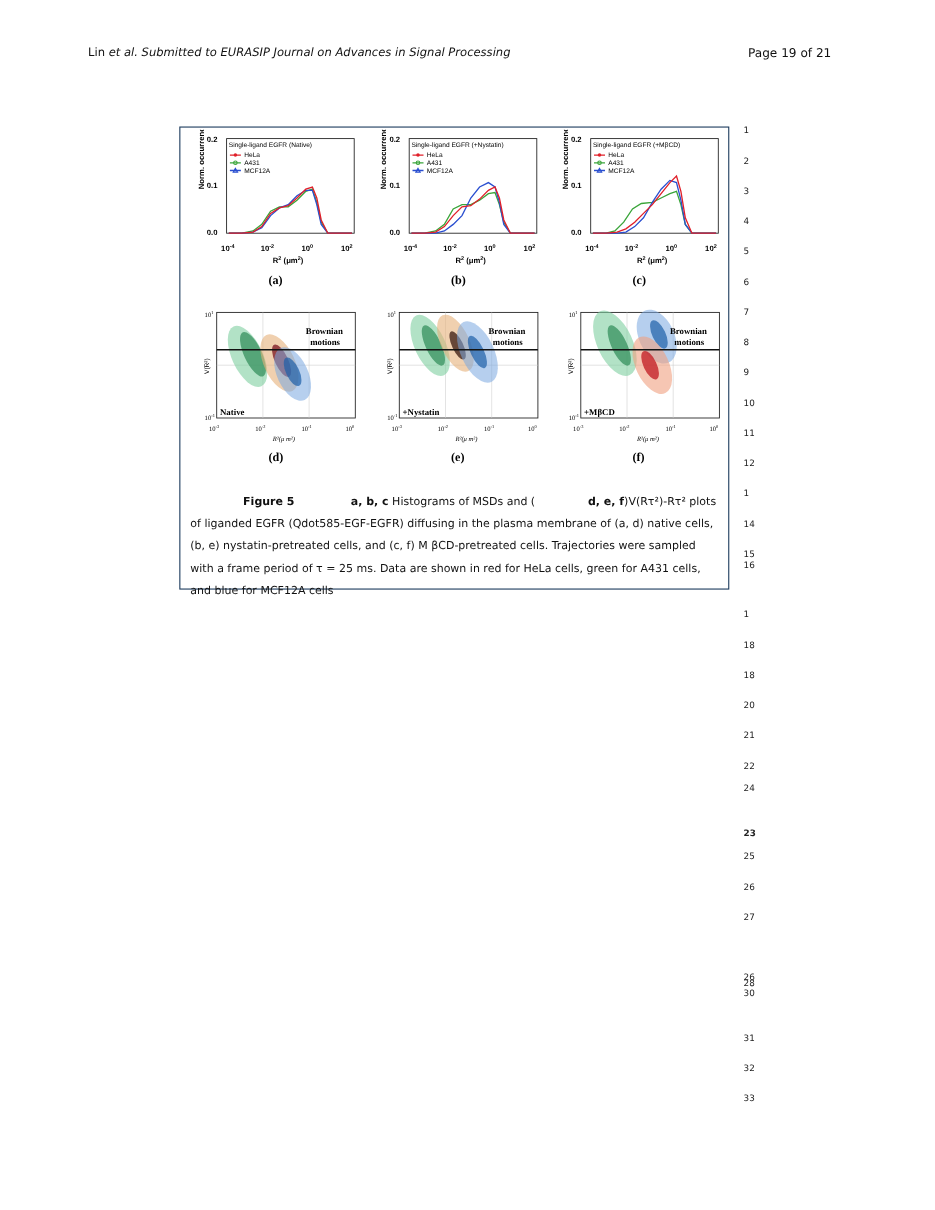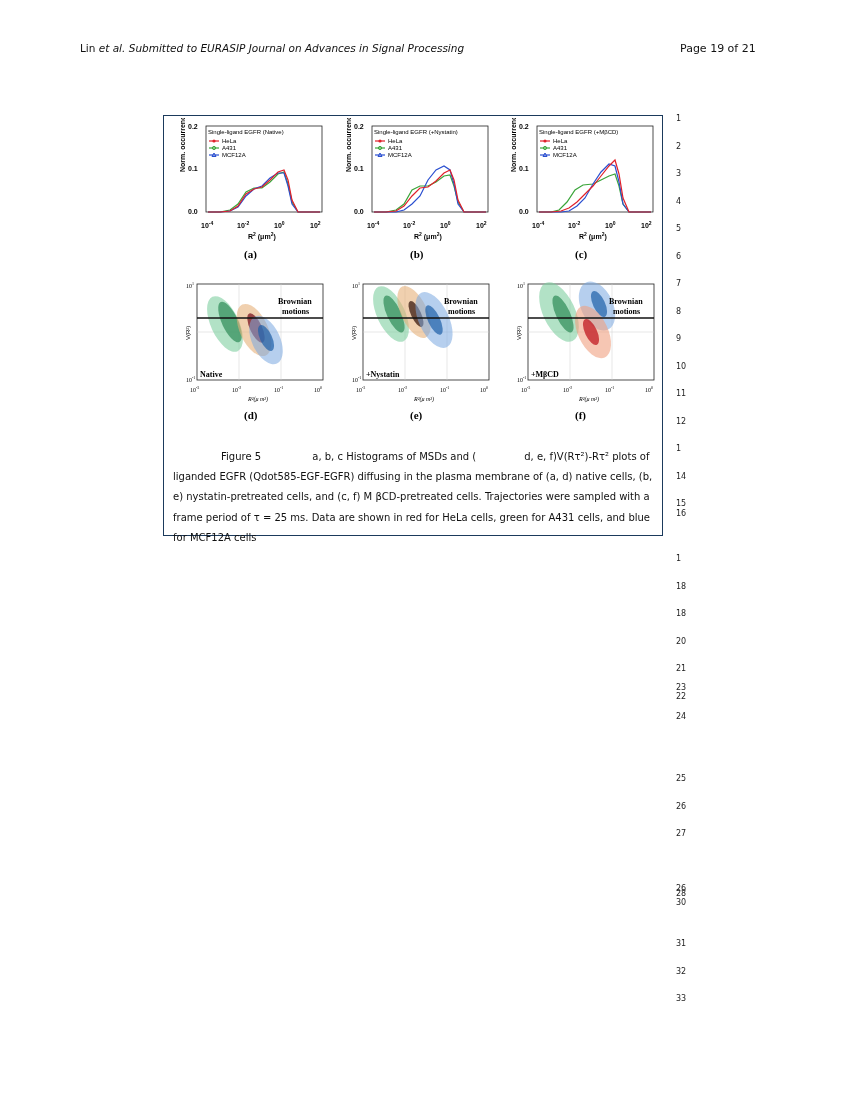--- a/index.html
+++ b/index.html
@@ -6,21 +6,21 @@
   body { width:850px; height:1100px; position:relative; font-family:"DejaVu Sans", sans-serif; color:#111; overflow:hidden; }
   .header-left { position:absolute; left:80px; top:42px; font-size:10.5px; }
   .header-left .it { font-style:italic; }
   .header-right { position:absolute; left:680px; top:42px; font-size:11px; }
   .figure-box { position:absolute; left:163px; top:115px; width:500px; height:421px; border:1.3px solid #1b3a5c; box-sizing:border-box; }
   .line-numbers { position:absolute; left:676px; top:114px; width:30px; }
   .line-numbers div { position:absolute; left:0; font-size:8px; color:#222; }
   .panel { position:absolute; }
   .panel svg { display:block; }
   .caption { position:absolute; left:173px; top:447px; width:480px; font-size:10px; line-height:20.2px; }
-  .caption b { font-weight:normal;padding-left:48px; }
+  .caption b { font-weight:bold;padding-left:48px; }
   .sublabel { font-family:"Liberation Serif", serif; font-weight:bold; font-size:11px; }
 </style>
 </head>
 <body>
 
 <div class="header-left">
   <span>Lin</span>
   <span class="it">et al.</span>
   <span class="it">Submitted to EURASIP Journal on Advances in Signal Processing</span>
 </div>
@@ -222,21 +222,21 @@
     <div style="top: 330px;">1</div>
     <div style="top: 357.5px;">14</div>
     <div style="top: 385px;">15</div>
     <div style="top: 395px;">16</div>
     <div style="top: 440px;">1</div>
     <div style="top: 467.5px;">18</div>
     <div style="top: 495px;">18</div>
     <div style="top: 522.5px;">20</div>
     <div style="top: 550px;">21</div>
     <div style="top: 577.5px;">22</div>
-    <div style="top: 569px;">23</div>
+    <div style="top: 639px; font-weight: bold;">23</div>
     <div style="top: 598px;">24</div>
     <div style="top: 660px;">25</div>
     <div style="top: 687.5px;">26</div>
     <div style="top: 715px;">27</div>
     <div style="top: 775px;">28</div>
     <div style="top: 770px;">26</div>
     <div style="top: 784px;">30</div>
     <div style="top: 825px;">31</div>
     <div style="top: 852.5px;">32</div>
     <div style="top: 880px;">33</div>

